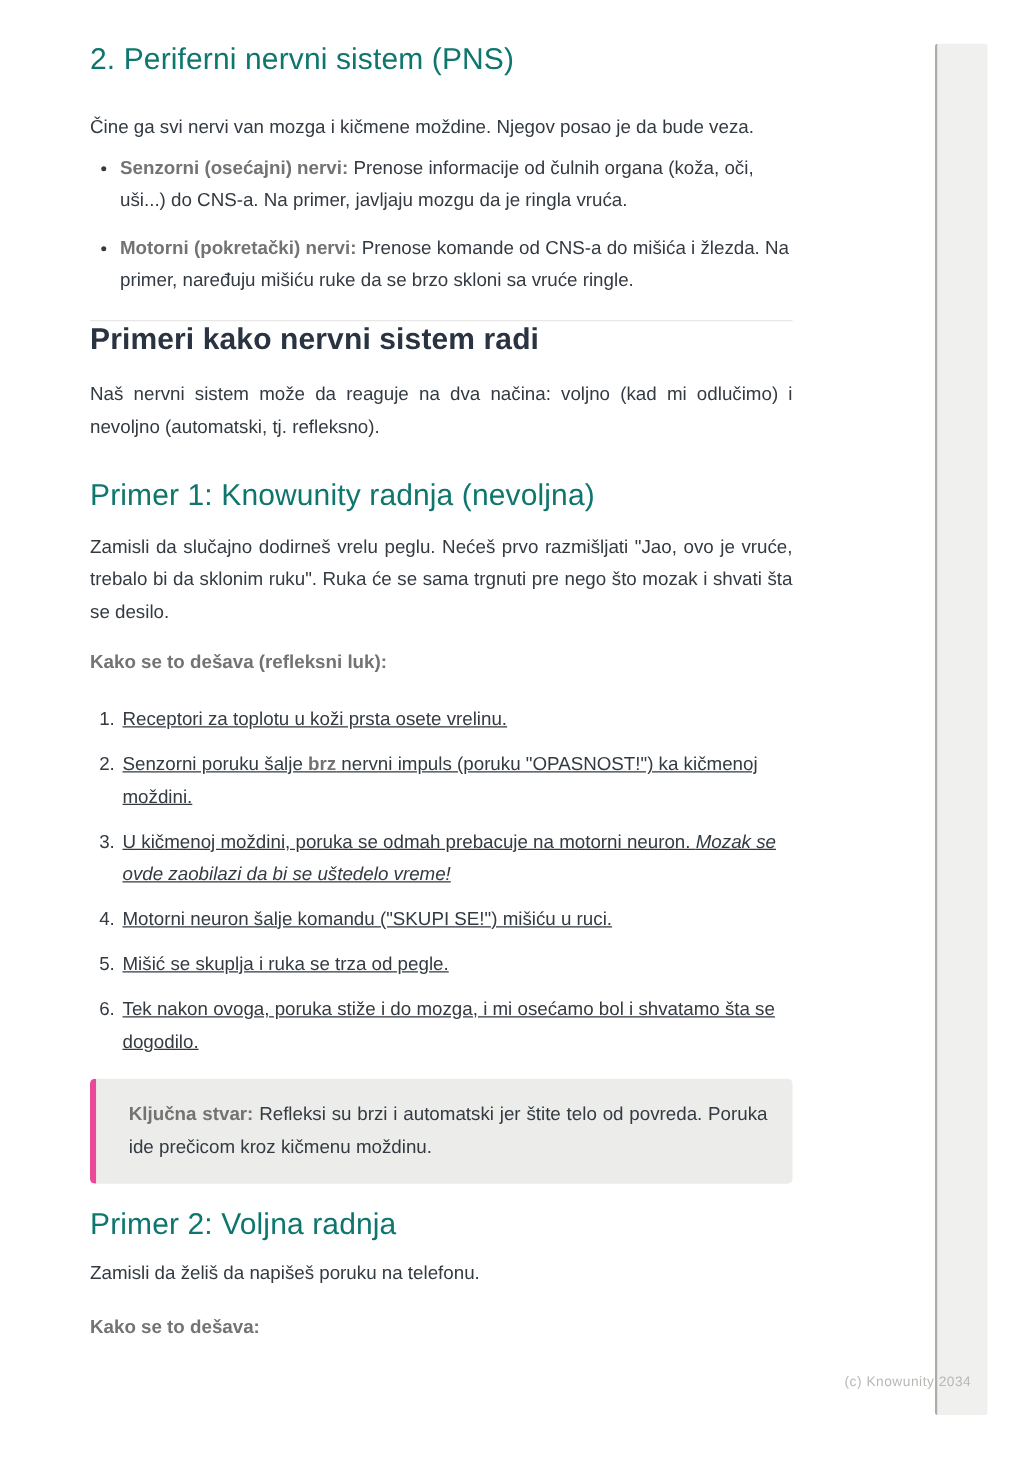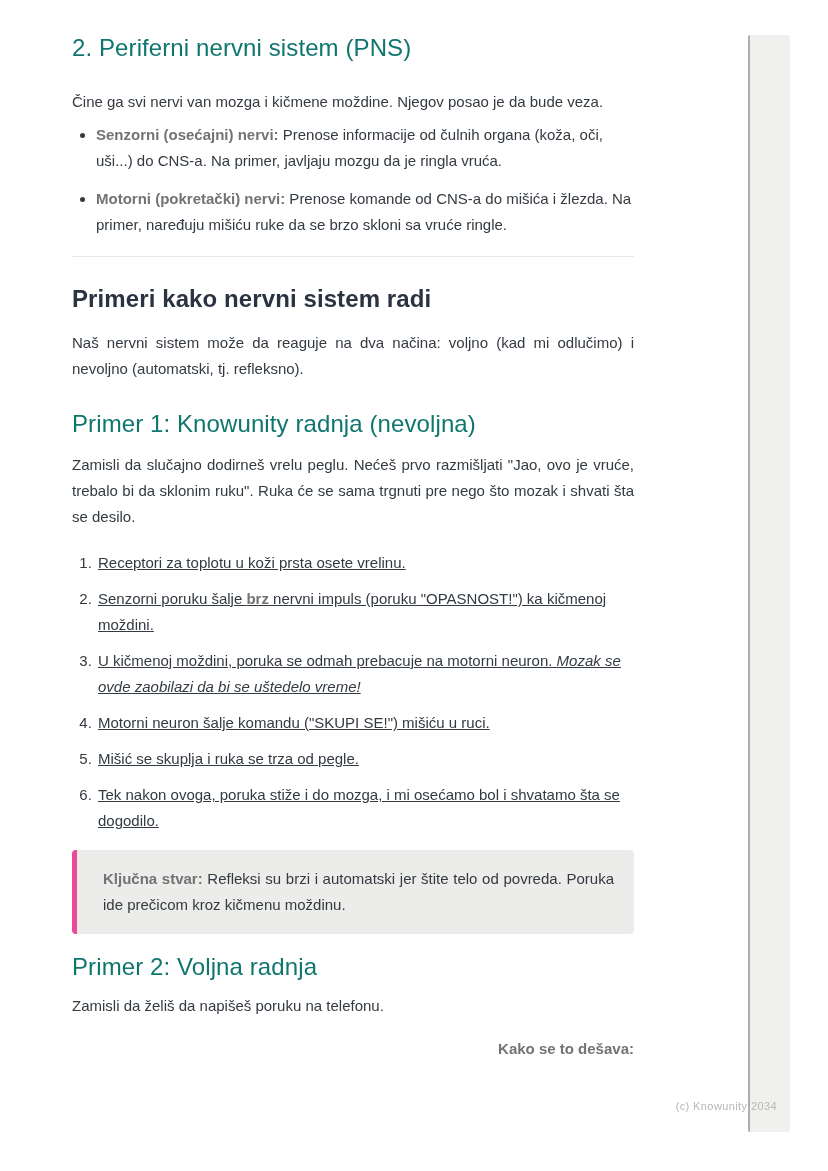--- a/index.html
+++ b/index.html
@@ -75,29 +75,29 @@
     height:1097px;
     background:#f0f0ee;
     border-left:2px solid #adadab;
     border-radius:2px;
     z-index:2;
   }
   
   .mt-h1      { margin-top:35px; }
   .mt-p1      { margin-top:28px; }
   .mt-ul      { margin-top:7px;  }
-  .mt-h2      { margin-top:27px; }
+  .mt-h2      { }
   .mt-p2      { margin-top:16px; }
   .mt-h3a     { margin-top:29px; }
   .mt-p3      { margin-top:15px; }
   .mt-lbl1    { margin-top:14px; }
   .mt-ol      { margin-top:20px;text-decoration:underline; }
   .mt-h3b     { margin-top:20px; }
   .mt-p4      { margin-top:13px; }
-  .mt-lbl2    { margin-top:17px;text-align:right; }
+  .mt-lbl2    { margin-top:17px; }
 </style>
 </head>
 <body>
 
 <div class="content">
 
   <h3 class="h-section mt-h1">2. Periferni nervni sistem (PNS)</h3>
 
   <p class="mt-p1">Čine ga svi nervi van mozga i kičmene moždine. Njegov posao je da bude veza.</p>
 
@@ -113,20 +113,23 @@
   <hr class="divider">
 
   <h2 class="h-large mt-h2">Primeri kako nervni sistem radi</h2>
 
   <p class="justify mt-p2">Naš nervni sistem može da reaguje na dva načina: voljno (kad mi odlučimo) i nevoljno (automatski, tj. refleksno).</p>
 
   <h3 class="h-section mt-h3a">Primer 1: Knowunity radnja (nevoljna)</h3>
 
   <p class="justify mt-p3">Zamisli da slučajno dodirneš vrelu peglu. Nećeš prvo razmišljati "Jao, ovo je vruće, trebalo bi da sklonim ruku". Ruka će se sama trgnuti pre nego što mozak i shvati šta se desilo.</p>
 
+  <p class="mt-lbl1">
+    <strong>Kako se to dešava (refleksni luk):</strong>
+  </p>
 
   <ol class="doc-list mt-ol">
     <li>
       <span>Receptori za toplotu u koži prsta osete vrelinu.</span>
     </li>
     <li>
       <span>Senzorni poruku šalje </span><strong>brz</strong><span> nervni impuls (poruku "OPASNOST!") ka kičmenoj moždini.</span>
     </li>
     <li>
       <span>U kičmenoj moždini, poruka se odmah prebacuje na motorni neuron. </span><em>Mozak se ovde zaobilazi da bi se uštedelo vreme!</em>

